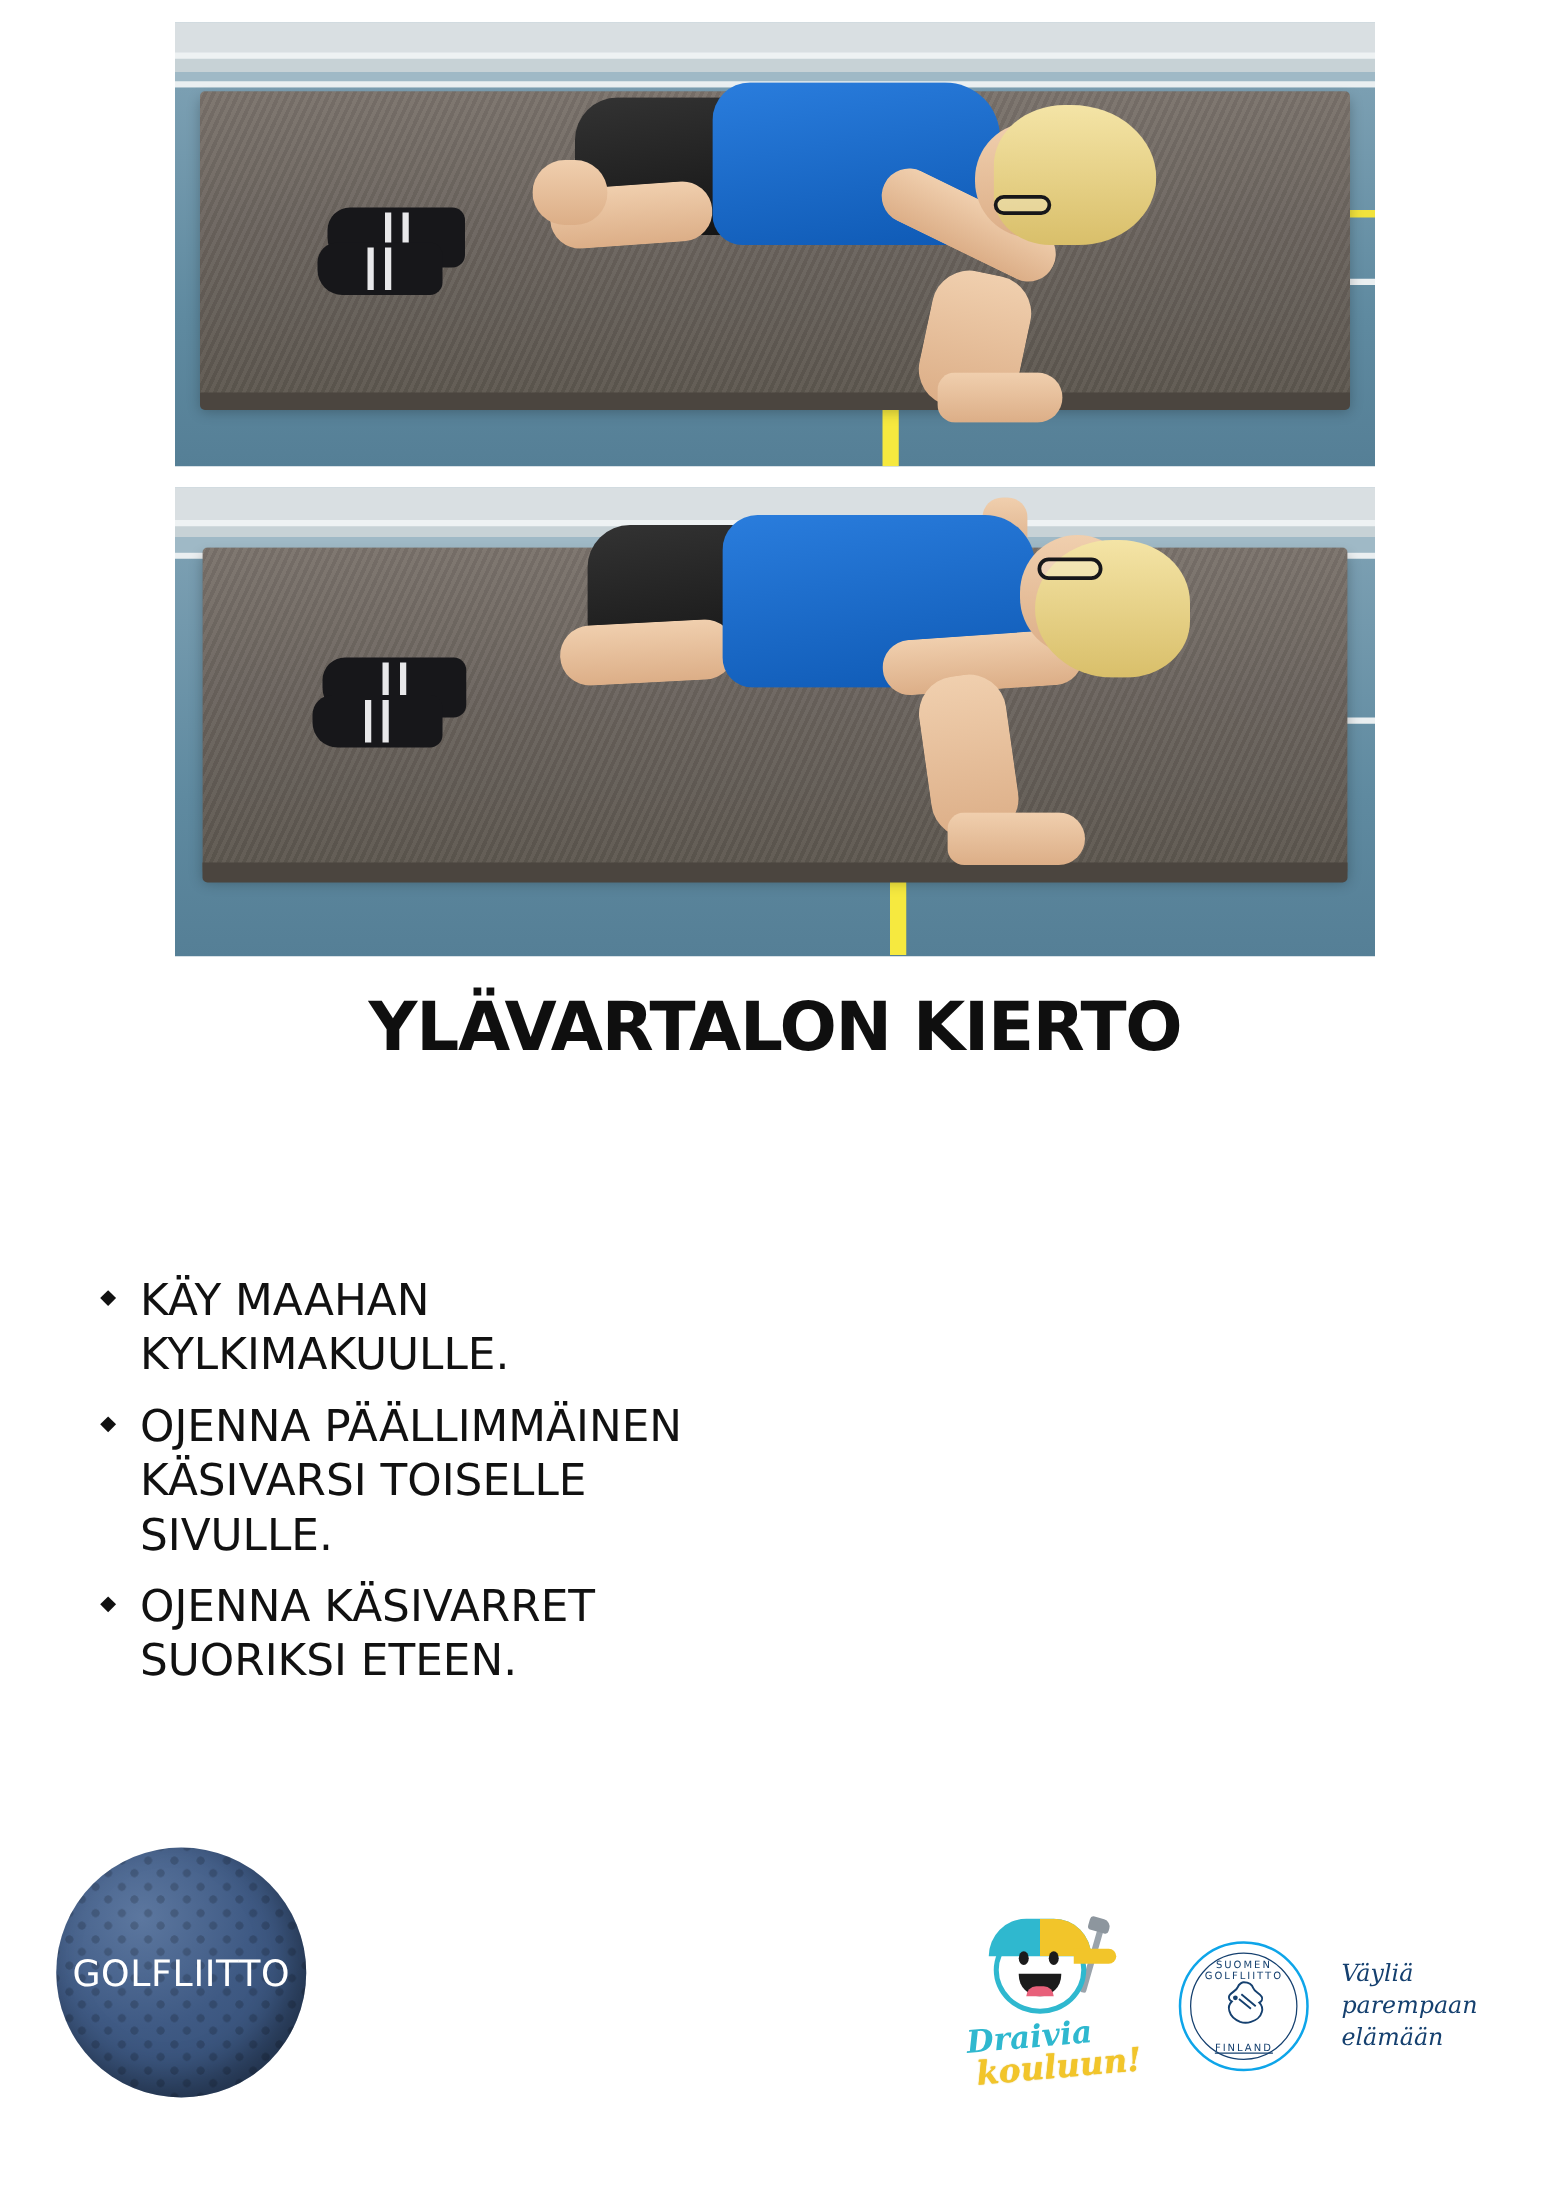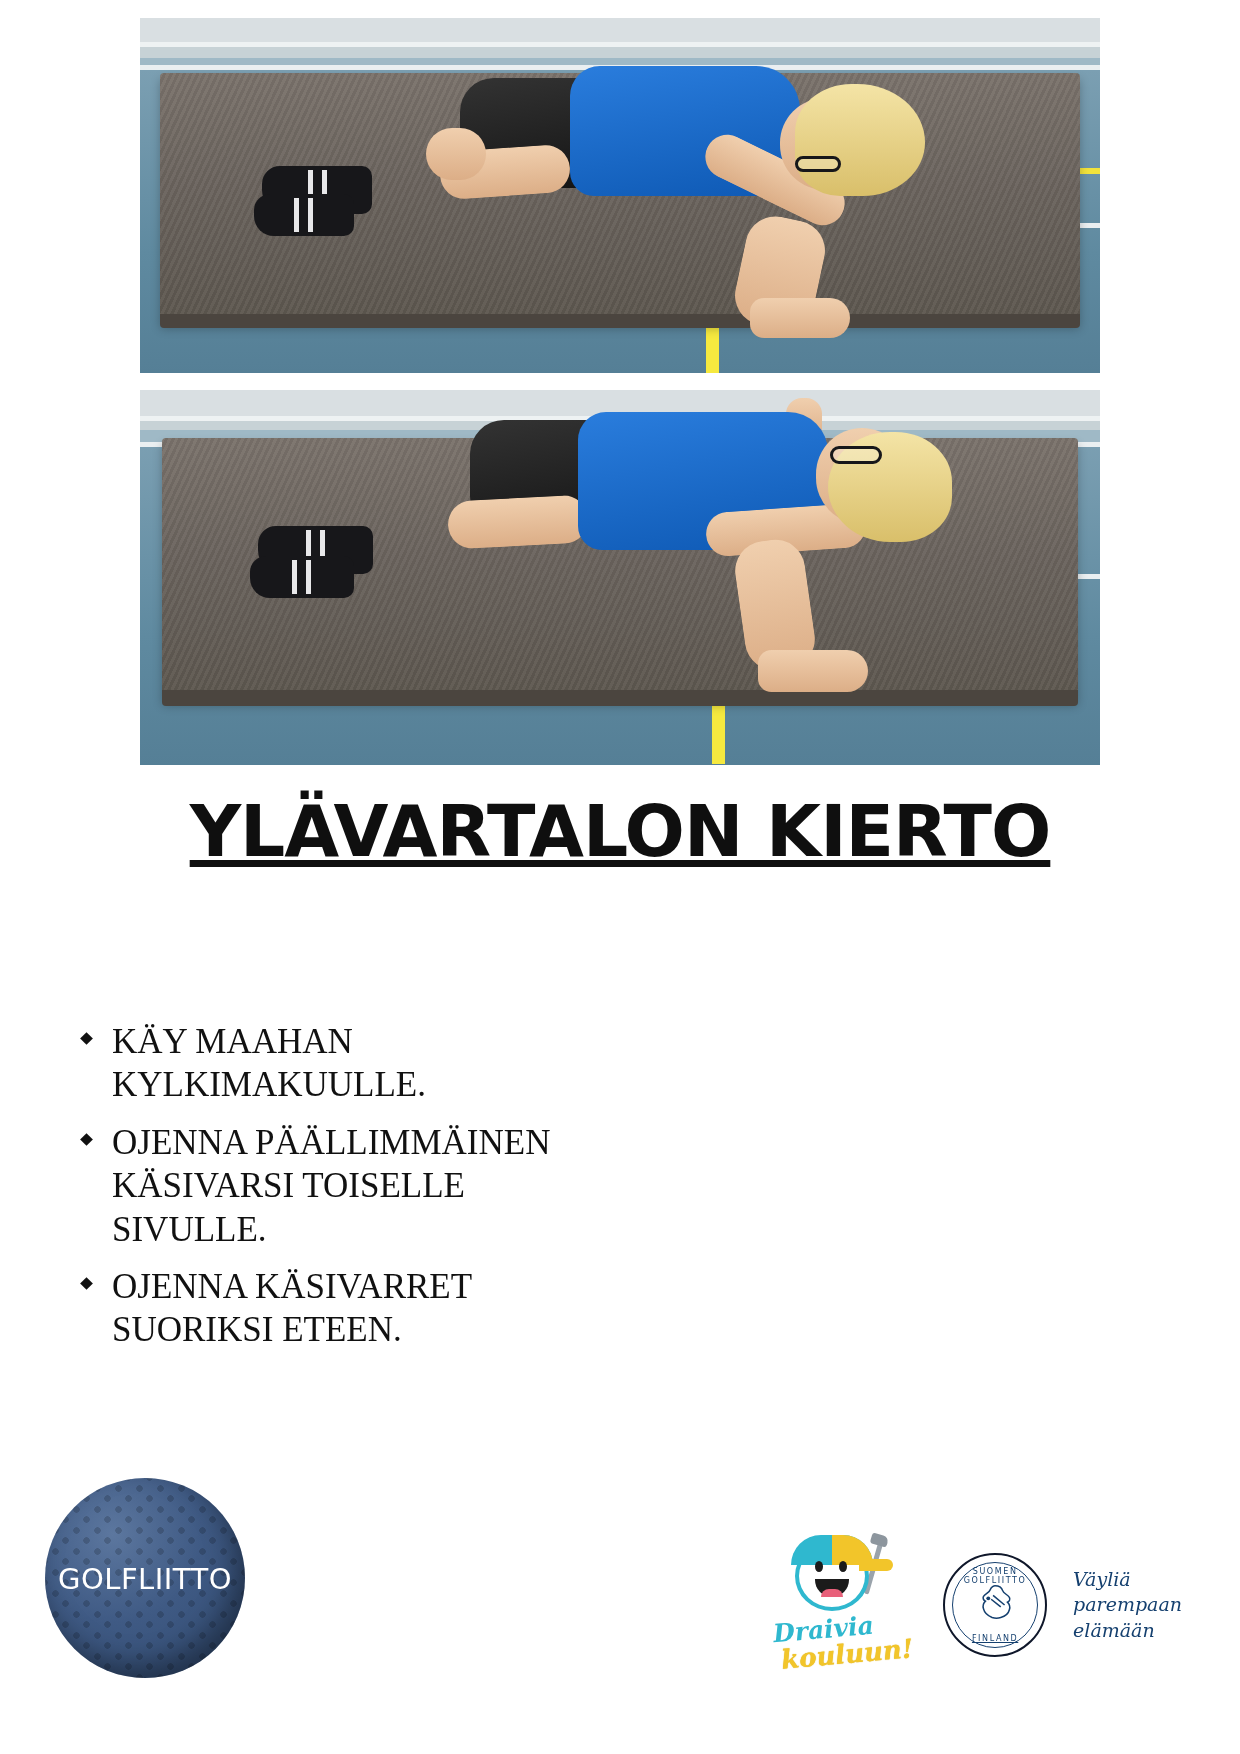--- a/index.html
+++ b/index.html
@@ -94,44 +94,42 @@
   }
   .sock .stripe {
     position: absolute; background: #e8e8ea;
   }
 
   
   .title {
     position: absolute;
     top: 790px; left: 0; width: 1240px;
     text-align: center;
-    font-size: 71px;
+    font-size: 54px;
     font-weight: 700;
     letter-spacing: -1px;
     color: #0f0f0f;
     font-family: "DejaVu Sans", sans-serif;
-    text-decoration: underline;
   }
 
   
   .col {
     position: absolute;
     font-size: 35px;
     line-height: 1.24;
     color: #111;
     font-family: "DejaVu Sans", sans-serif;
   }
   #col-left  { top: 1020px; left: 78px;  width: 545px; }
   #col-right { top: 1085px; left: 700px; width: 510px; }
 
   .bullet {
     position: relative;
     padding-left: 34px;
     margin-bottom: 14px;
-    font-family: Liberation Serif, serif;
   }
   .bullet .dot {
     position: absolute;
     left: 4px; top: 14px;
     width: 9px; height: 9px;
     background: #111;
     transform: rotate(45deg);
   }
 
   
@@ -239,21 +237,21 @@
     font-style: italic; font-weight: 700;
     transform: rotate(-5deg);
     text-shadow: 0 0 1px #d9ae17;
   }
 
   
   .seal {
     position: relative;
     width: 104px; height: 104px;
     border-radius: 50%;
-    border: 2px solid #0f172a;
+    border: 2px solid #0ea5e9;
     background: #fff;
   }
   .seal .ring {
     position: absolute; inset: 7px;
     border-radius: 50%;
     border: 1.5px solid #15406f;
   }
   .seal .seal-top, .seal .seal-bottom {
     position: absolute; left: 0; right: 0;
     text-align: center;

